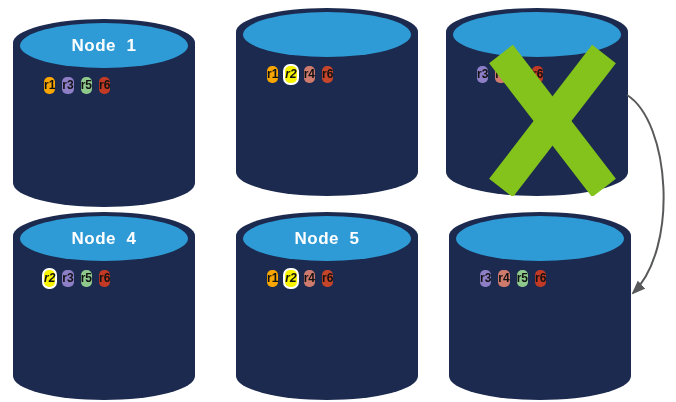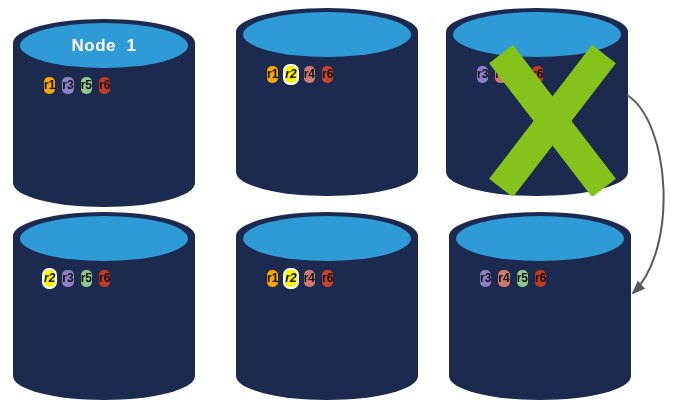--- a/index.html
+++ b/index.html
@@ -117,31 +117,33 @@
     </div>
     <svg class="x-overlay" width="182" height="188" viewBox="0 0 182 188">
       <line x1="55" y1="46" x2="158" y2="180" stroke="#84C31C" stroke-width="30" stroke-linecap="butt"></line>
       <line x1="158" y1="46" x2="55" y2="180" stroke="#84C31C" stroke-width="30" stroke-linecap="butt"></line>
     </svg>
   </div>
 
   <div class="node" style="left:13px; top:212px;">
     <div class="cyl-body"></div>
     <div class="cyl-top"></div>
+    <div class="node-title">Node  4</div>
     <div class="bars">
       <div class="bar highlight" style="background: rgb(248, 244, 0);">r2</div>
       <div class="bar" style="background: rgb(141, 126, 198);">r3</div>
       <div class="bar" style="background: rgb(143, 201, 140);">r5</div>
       <div class="bar" style="background: rgb(194, 58, 37);">r6</div>
     </div>
   </div>
 
   <div class="node" style="left:236px; top:212px;">
     <div class="cyl-body"></div>
     <div class="cyl-top"></div>
+    <div class="node-title">Node  5</div>
     <div class="bars">
       <div class="bar" style="background: rgb(249, 166, 2);">r1</div>
       <div class="bar highlight" style="background: rgb(248, 244, 0);">r2</div>
       <div class="bar" style="background: rgb(206, 123, 109);">r4</div>
       <div class="bar" style="background: rgb(197, 69, 43);">r6</div>
     </div>
   </div>
 
   <div class="node" style="left:449px; top:212px;">
     <div class="cyl-body"></div>

